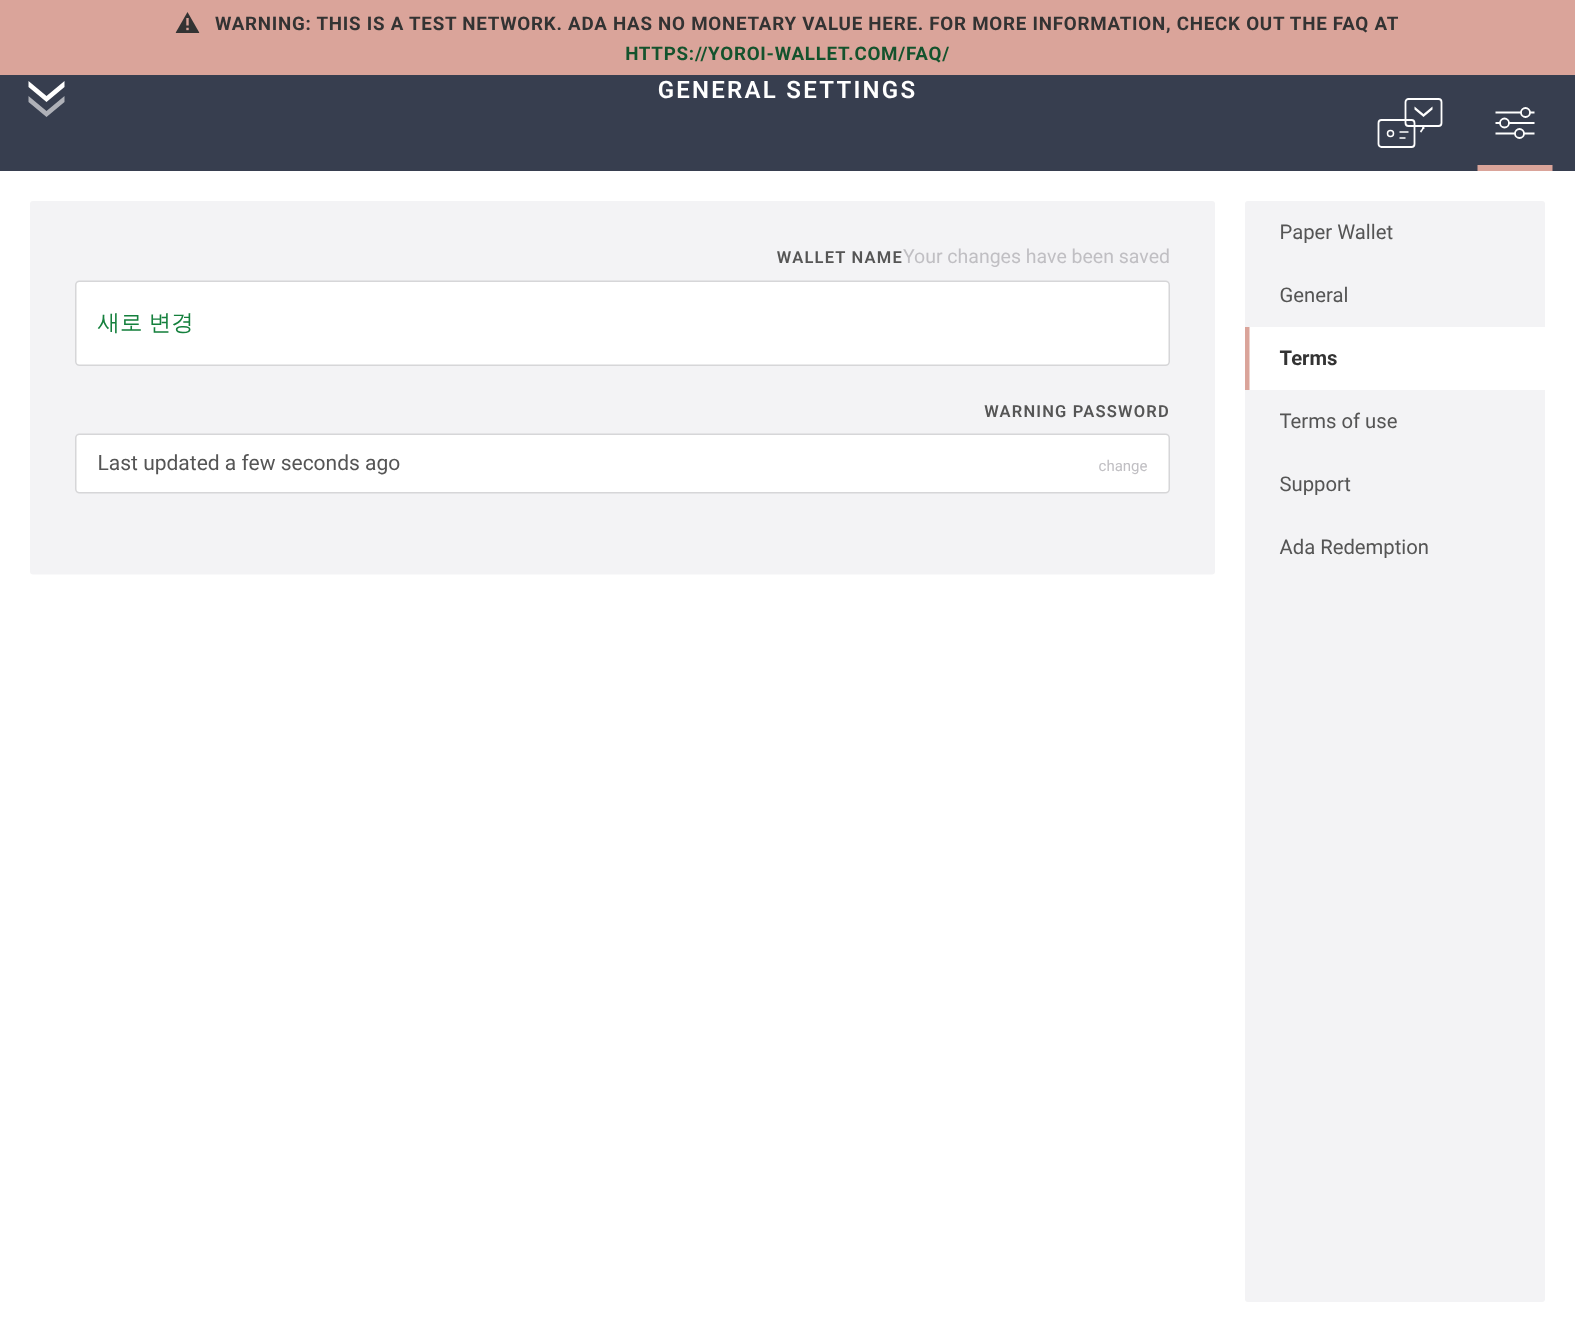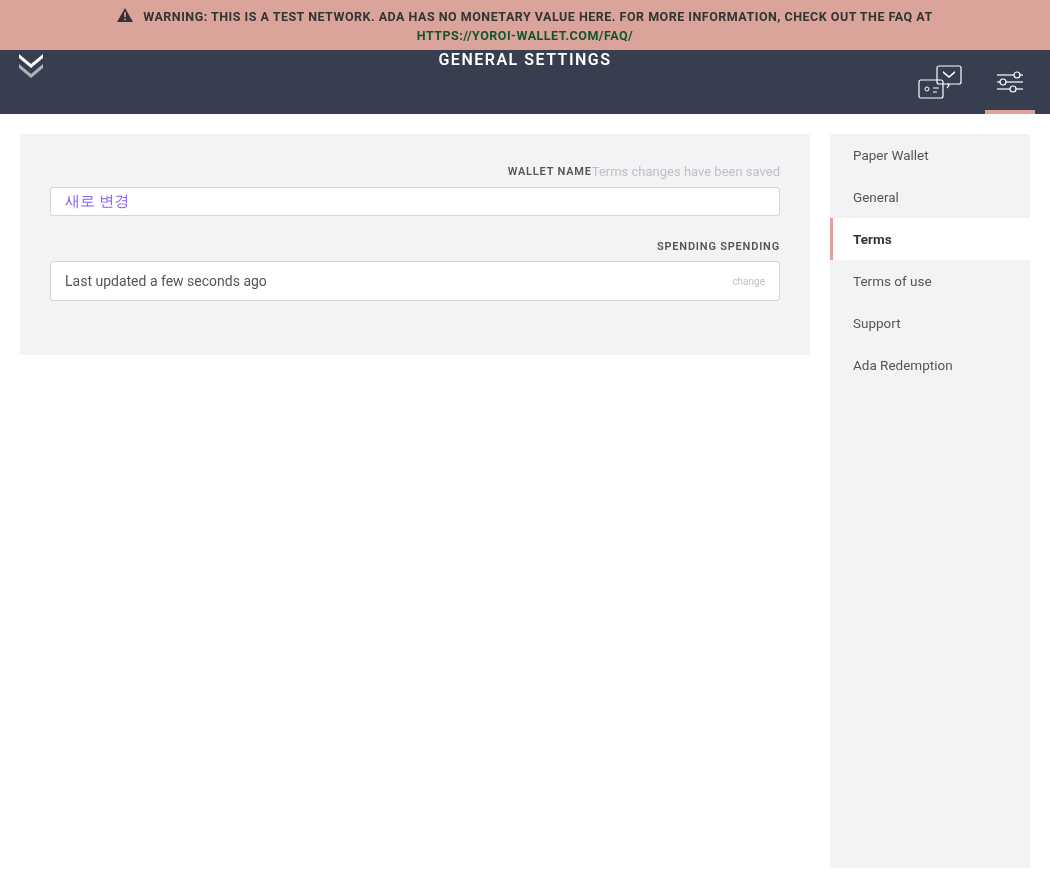--- a/index.html
+++ b/index.html
@@ -111,27 +111,27 @@
     }
     .field-status {
       font-size: 13px;
       color: #c0bfc3;
     }
     .field-input {
       width: 100%;
       background: #ffffff;
       border: 1px solid #d6d6d8;
       border-radius: 3px;
-      padding: 5px 14px;
+      padding: 19px 14px;
       font-size: 15px;
-      color: #8b5cf6;
+      color: #15803d;
     }
     .password-row {
       display: flex;
-      align-items: center;
+      align-items: flex-end;
       background: #ffffff;
       border: 1px solid #d6d6d8;
       border-radius: 3px;
       padding: 11px 14px;
       gap: 12px;
     }
     .password-text {
       flex: 1;
       font-size: 14px;
       color: #555;
@@ -208,27 +208,27 @@
       </svg>
     </div>
   </div>
 </div>
 
 <div class="content">
   <div class="main-panel">
     <div class="field-group">
       <div class="field-header">
         <span class="field-label">WALLET NAME</span>
-        <span class="field-status">Terms changes have been saved</span>
+        <span class="field-status">Your changes have been saved</span>
       </div>
       <input type="text" class="field-input" value="새로 변경" style="">
     </div>
     <div class="field-group">
       <div class="field-header">
-        <span class="field-label">SPENDING SPENDING</span>
+        <span class="field-label">WARNING PASSWORD</span>
       </div>
       <div class="password-row">
         <span class="password-text">Last updated a few seconds ago</span>
         <span class="change-link">change</span>
       </div>
     </div>
   </div>
 
   <div class="sidebar">
     <div class="sidebar-item">Paper Wallet</div>

